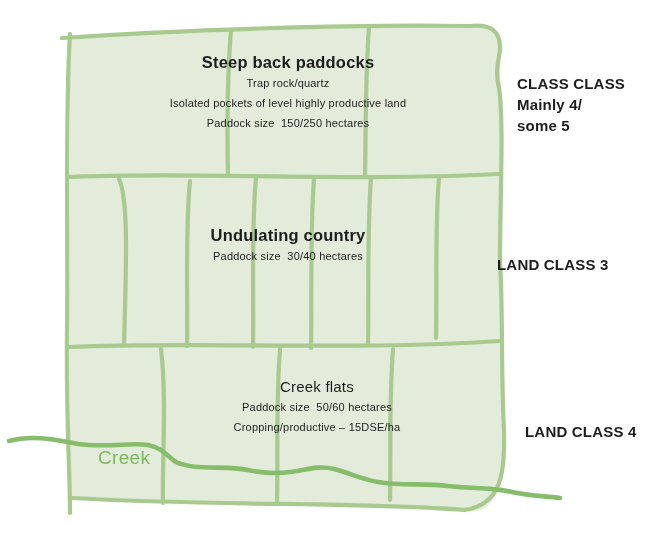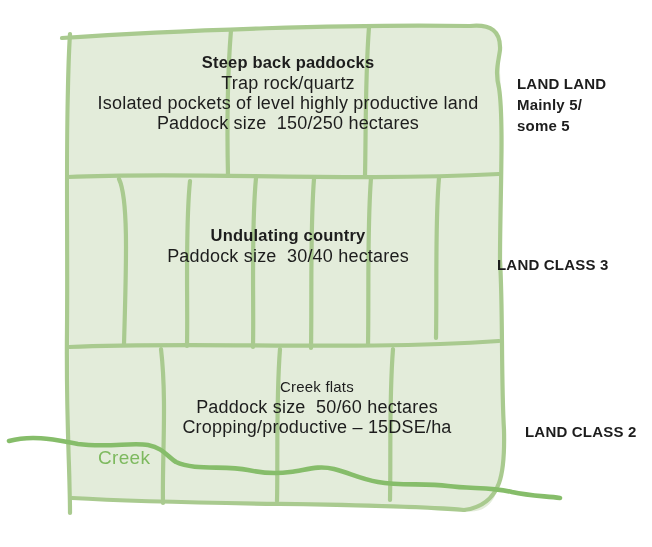--- a/index.html
+++ b/index.html
@@ -13,21 +13,21 @@
   html,body{margin:0;padding:0;}
   body{background:var(--background);font-family:"Liberation Sans", sans-serif;}
   .stage{position:relative;width:652px;height:547px;overflow:hidden;background:var(--background);}
   .stage svg{position:absolute;left:0;top:0;}
   .fill{fill:var(--paddock-fill);stroke:none;}
   .fence{fill:none;stroke:var(--fence-line);stroke-width:4.2;stroke-linecap:round;stroke-linejoin:round;}
   .creek{fill:none;stroke:var(--creek-line);stroke-width:4.6;stroke-linecap:round;stroke-linejoin:round;}
   .sec{position:absolute;text-align:center;color:var(--text);}
   .sec .h{font-size:16.5px;font-weight:bold;line-height:22px;letter-spacing:.2px;white-space:pre-wrap;}
   .sec .h.regular{font-weight:normal;font-size:15px;line-height:20px;}
-  .sec .t{font-size:18px;line-height:20px;letter-spacing:.2px;white-space:pre-wrap;}
+  .sec .t{font-size:11px;line-height:20px;letter-spacing:.2px;white-space:pre-wrap;}
   .lc{position:absolute;color:var(--text);font-weight:bold;font-size:15px;line-height:21px;letter-spacing:.2px;}
   .creek-label{position:absolute;color:var(--creek-text);font-size:19px;letter-spacing:.3px;}
   #sec1{left:75px;top:51px;width:426px;}
   #sec2{left:75px;top:224px;width:426px;}
   #sec3{left:104px;top:377px;width:426px;}
   #lc1{left:517px;top:73px;}
   #lc2{left:497px;top:254px;}
   #lc3{left:525px;top:421px;}
   #creek-label{left:98px;top:447px;}
 </style>
@@ -80,26 +80,26 @@
     <div class="t">Paddock size  30/40 hectares</div>
   </div>
 
   <div class="sec" id="sec3">
     <div class="h regular">Creek flats</div>
     <div class="t">Paddock size  50/60 hectares</div>
     <div class="t">Cropping/productive – 15DSE/ha</div>
   </div>
 
   <div class="lc" id="lc1">
-    <div>LAND LAND</div>
-    <div>Mainly 5/</div>
+    <div>CLASS CLASS</div>
+    <div>Mainly 4/</div>
     <div>some 5</div>
   </div>
   <div class="lc" id="lc2">
     <div>LAND CLASS 3</div>
   </div>
   <div class="lc" id="lc3">
-    <div>LAND CLASS 2</div>
+    <div>LAND CLASS 4</div>
   </div>
 
   <div class="creek-label" id="creek-label">Creek</div>
 
 </div>
 
 </body></html>

